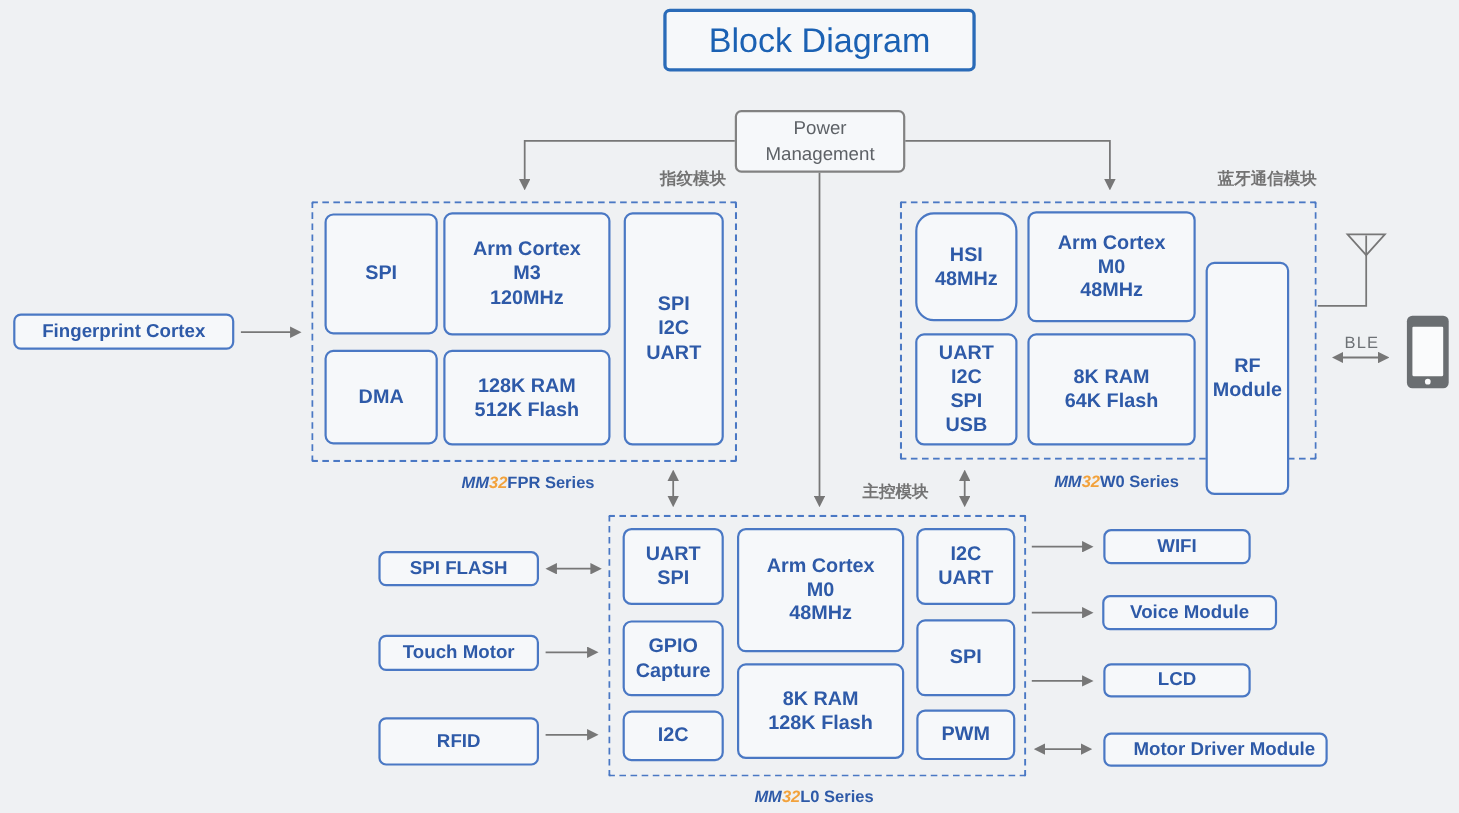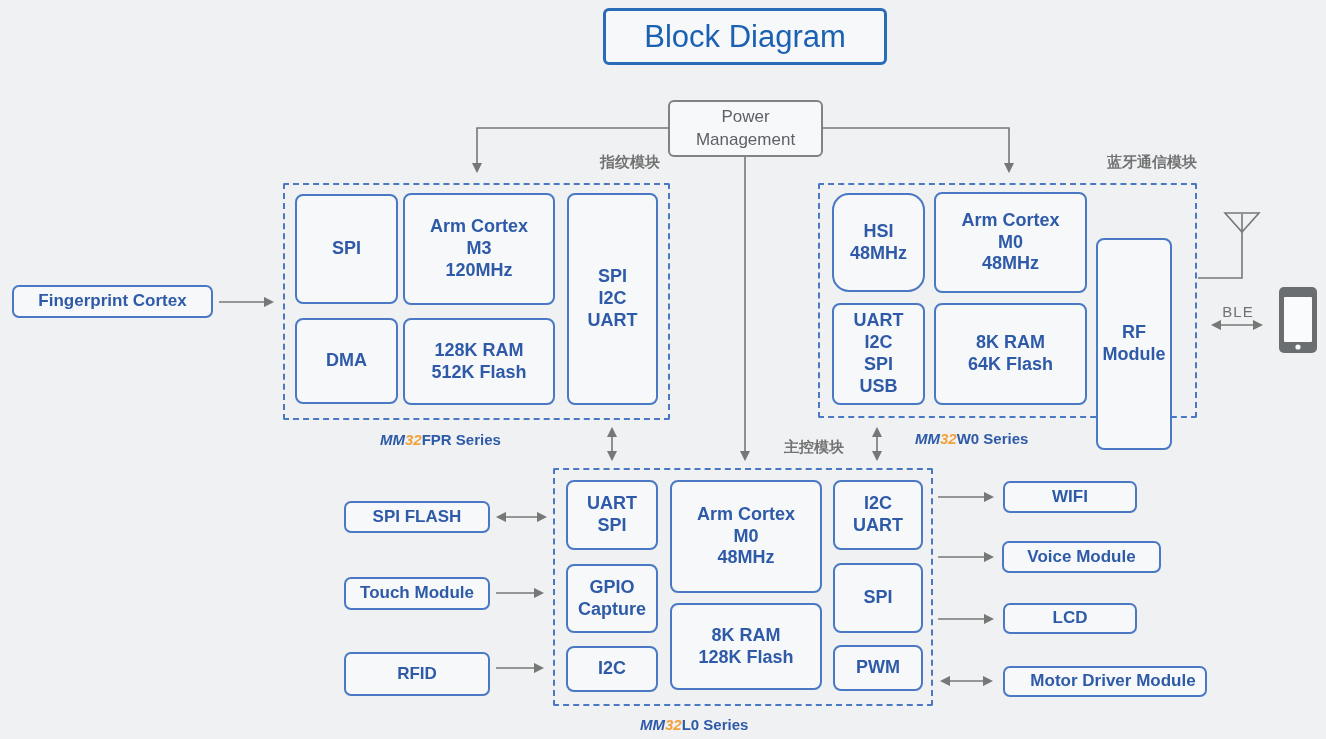--- a/index.html
+++ b/index.html
@@ -4,21 +4,21 @@
 <style>
   html,body{margin:0;padding:0;background:#eef0f2;font-family:"Liberation Sans",sans-serif;}
   #stage{position:relative;width:1326px;height:739px;background:#eff1f3;overflow:hidden;}
 
   .box{position:absolute;border:2px solid #4a78c4;border-radius:8px;background:#f6f8fa;
        color:#2e5aa8;font-weight:700;display:flex;align-items:center;justify-content:center;
        text-align:center;white-space:pre-line;line-height:1.22;font-size:18px;box-sizing:border-box;}
   .ext{font-size:17px;border-radius:7px;}
   .dashed{position:absolute;border:2px dashed #4a78c4;box-sizing:border-box;border-radius:2px;}
   .tag{position:absolute;color:#737373;font-weight:700;font-size:15px;white-space:nowrap;}
-  .series{position:absolute;width:200px;text-align:left;font-weight:700;font-size:15px;color:#2e5aa8;}
+  .series{position:absolute;width:200px;text-align:center;font-weight:700;font-size:15px;color:#2e5aa8;}
   .series .mm{font-style:italic;}
   .series .num{font-style:italic;color:#f2a23c;}
   .titlebox{position:absolute;left:603px;top:8px;width:284px;height:57px;border:3px solid #2a6bb8;
        border-radius:6px;background:#f6f8fa;display:flex;align-items:center;justify-content:center;
        color:#1b61b3;font-size:31px;font-weight:400;box-sizing:border-box;}
   .powerbox{position:absolute;left:668px;top:100px;width:155px;height:57px;border:2px solid #828282;
        border-radius:6px;background:#f6f8fa;display:flex;align-items:center;justify-content:center;
        color:#5d6166;font-size:17px;white-space:pre-line;text-align:center;line-height:1.3;box-sizing:border-box;}
   .blelabel{position:absolute;left:1212px;top:303px;width:52px;text-align:center;color:#6e7276;
        font-size:15px;letter-spacing:1px;}
@@ -119,20 +119,20 @@
   <div class="box" style="left:833px;top:480px;width:90px;height:70px;">I2C
 UART</div>
   <div class="box" style="left:833px;top:563px;width:90px;height:70px;">SPI</div>
   <div class="box" style="left:833px;top:645px;width:90px;height:46px;">PWM</div>
   <div class="series" style="left:640px;top:716px;">
     <span class="mm">MM</span><span class="num">32</span><span>L0 Series</span>
   </div>
 
   <div class="box ext" style="left:12px;top:285px;width:201px;height:33px;">Fingerprint Cortex</div>
   <div class="box ext" style="left:344px;top:501px;width:146px;height:32px;">SPI FLASH</div>
-  <div class="box ext" style="left:344px;top:577px;width:146px;height:33px;">Touch Module</div>
+  <div class="box ext" style="left:344px;top:577px;width:146px;height:33px;">Touch Motor</div>
   <div class="box ext" style="left:344px;top:652px;width:146px;height:44px;">RFID</div>
   <div class="box ext" style="left:1003px;top:481px;width:134px;height:32px;">WIFI</div>
   <div class="box ext" style="left:1002px;top:541px;width:159px;height:32px;">Voice Module</div>
   <div class="box ext" style="left:1003px;top:603px;width:134px;height:31px;">LCD</div>
   <div class="box ext" style="left:1003px;top:666px;width:204px;height:31px;padding-left:16px;">Motor Driver Module</div>
 
 </div>
 
 </body></html>

